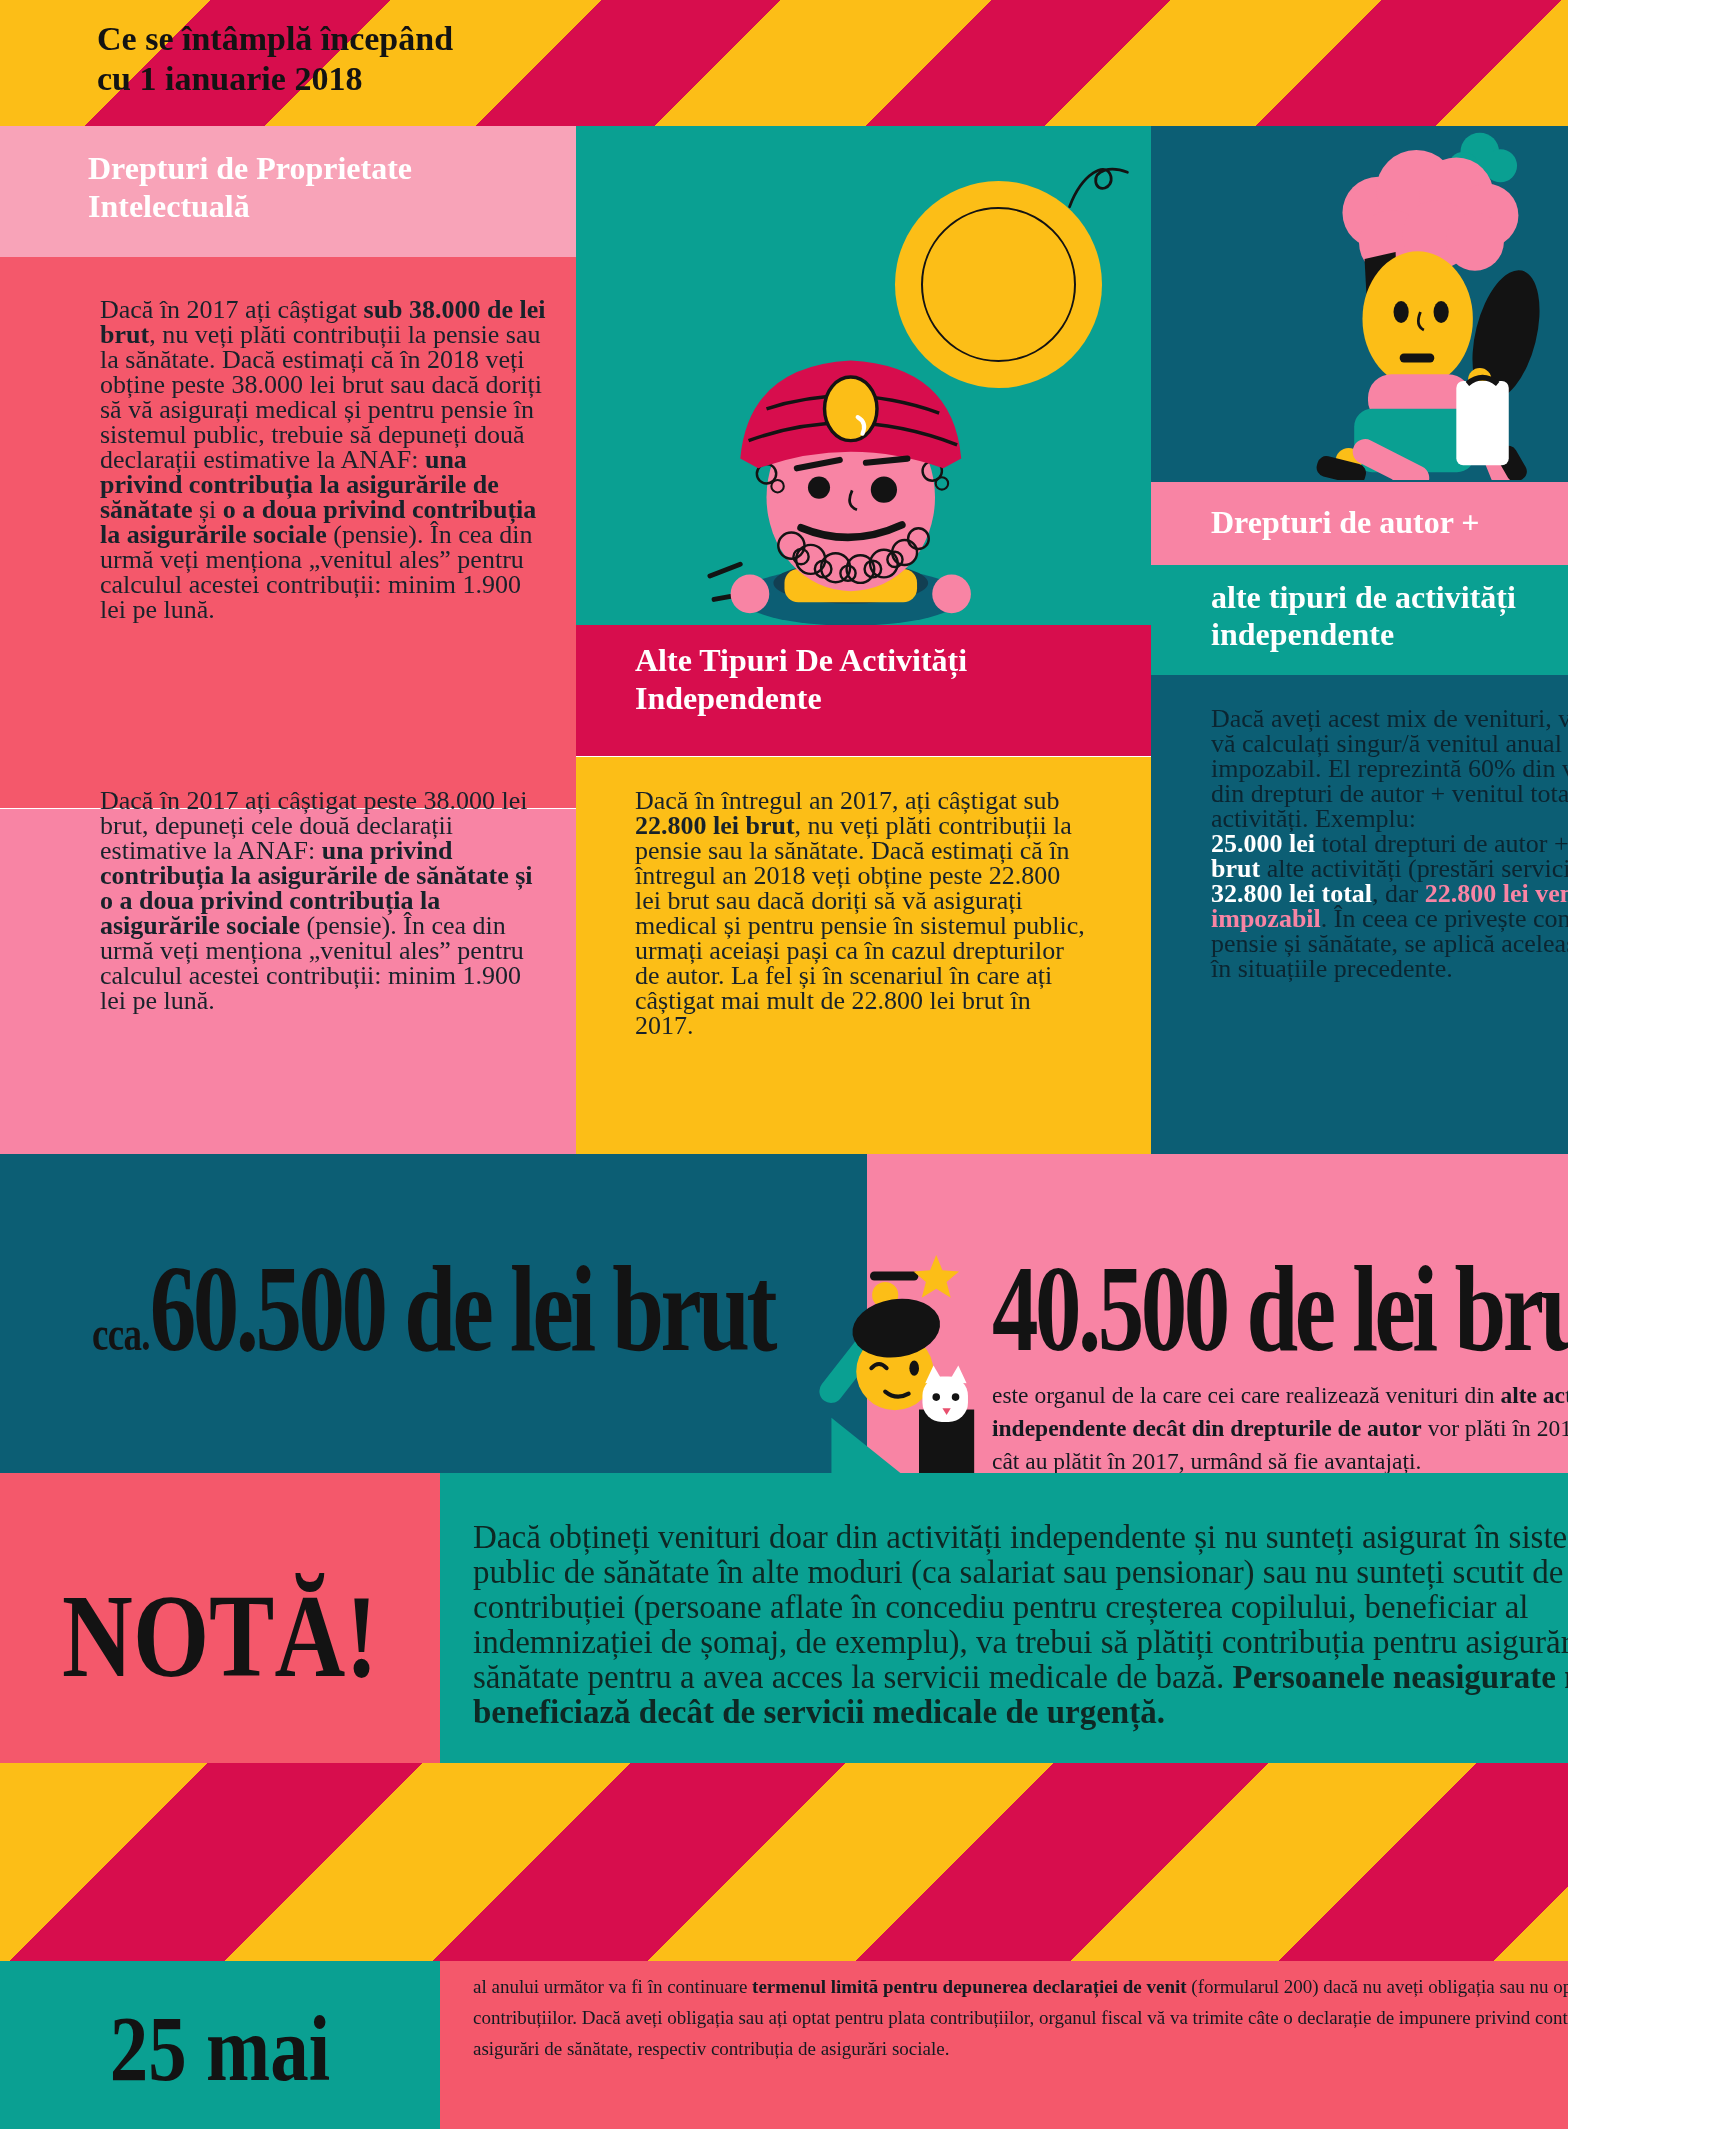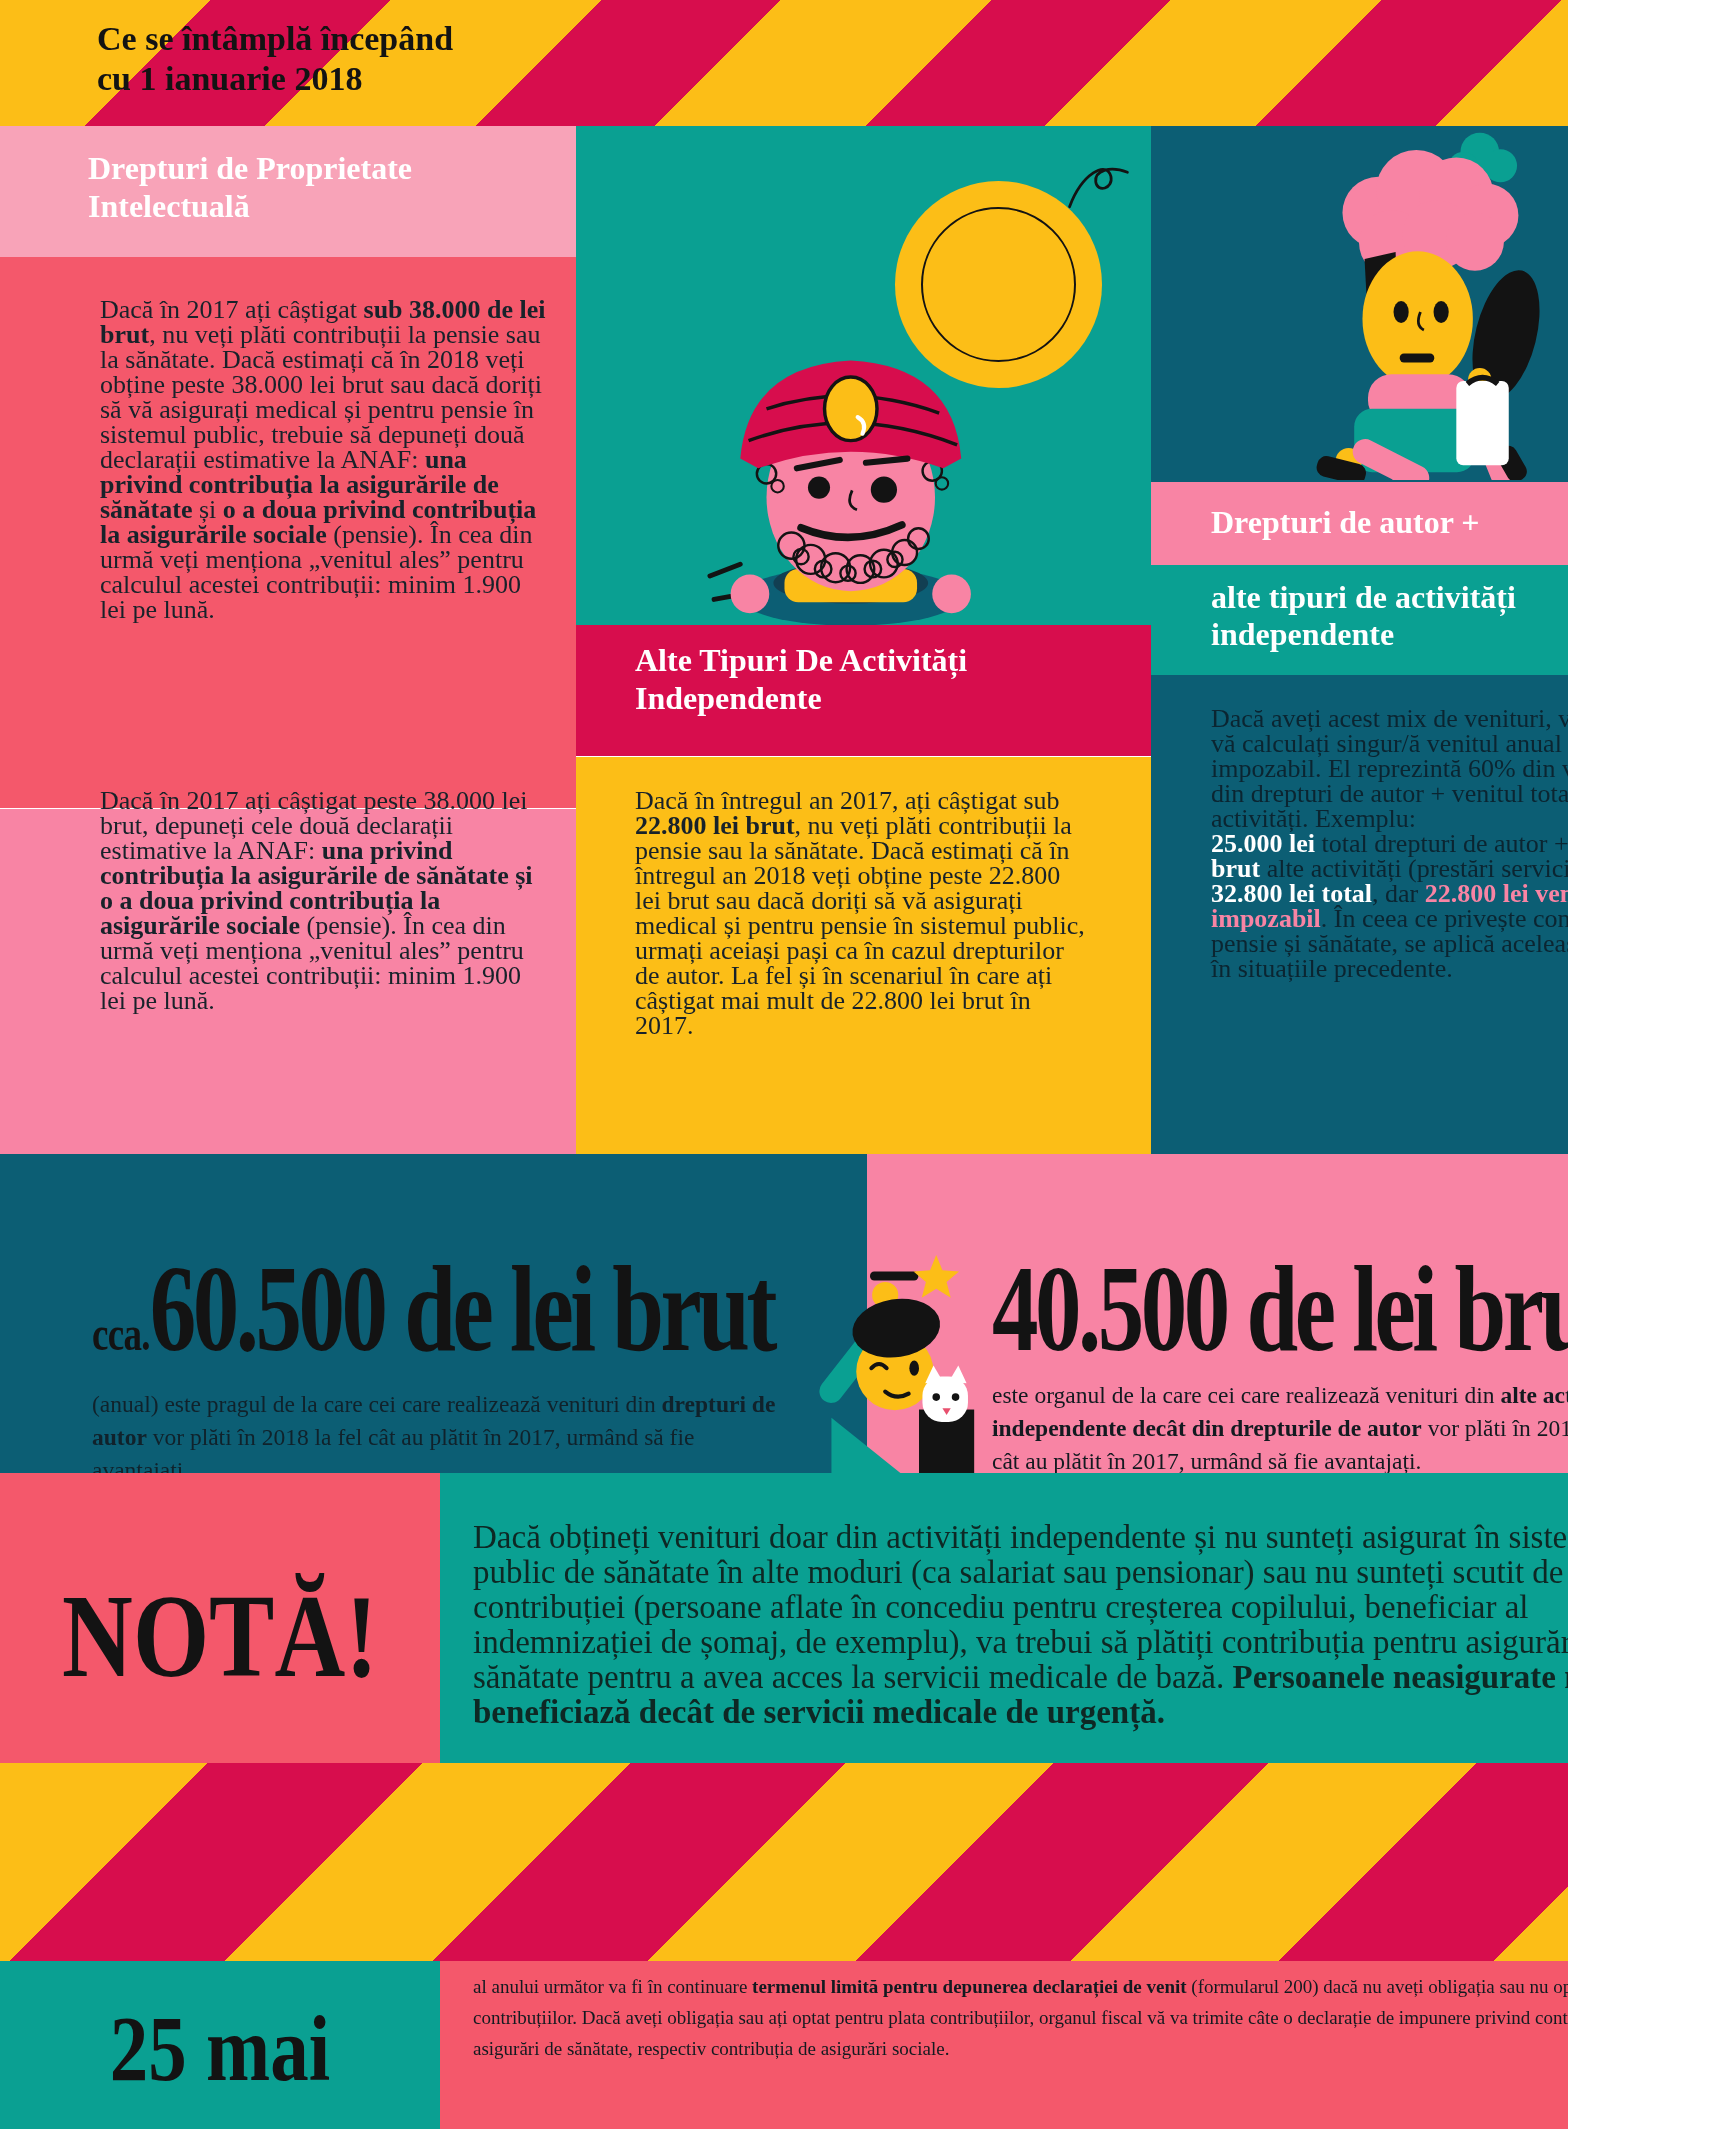--- a/index.html
+++ b/index.html
@@ -175,21 +175,20 @@
 independente</h2>
   <div class="abs" id="rc-teal-text"></div>
   <p class="abs body-txt rich" id="rc-para-txt"><span>Dacă aveți acest mix de venituri, va trebui să vă calculați singur/ă venitul anual brut impozabil. El reprezintă 60% din venitul total din drepturi de autor + venitul total din alte activități. Exemplu:
 </span><span class="seg-w">25.000 lei</span><span> total drepturi de autor + </span><span class="seg-w">7.800 lei brut</span><span> alte activități (prestări servicii etc.) </span><span class="seg-w">= 32.800 lei total</span><span>, dar </span><span class="seg-p">22.800 lei venit brut impozabil</span><span>. În ceea ce privește contribuțiile la pensie și sănătate, se aplică aceleași reguli ca în situațiile precedente.</span></p>
 
   <div class="abs" id="th-teal"></div>
   <div class="abs big-row" id="th-left-row">
     <span class="big-prefix">cca.</span>
       <span class="big-amount">60.500 de lei brut</span>
   </div>
-  <p class="abs th-para rich" id="th-left-para"><span>(anual) este pragul de la care cei care realizează venituri din </span><span class="seg-b">drepturi de autor</span><span> vor plăti în 2018 la fel cât au plătit în 2017, urmând să fie avantajați.</span></p>
 
   <div class="abs" id="th-pink"></div>
   <svg class="abs" style="left:819px;top:1244px" width="200" height="229" viewBox="0 0 290 332">
     <polygon points="18,252 118,332 18,332" fill="#0aa092"></polygon>
     <rect x="40" y="82" width="34" height="162" rx="17" fill="#0aa092" transform="rotate(38 57 163)"></rect>
     <rect x="74" y="40" width="70" height="13" rx="6" fill="#131313"></rect>
     <polygon points="170,16 179,38 203,40 185,55 191,78 170,65 149,78 155,55 137,40 161,38" fill="#fcbe17"></polygon>
     <circle cx="96" cy="74" r="19" fill="#fcbe17"></circle>
     <circle cx="110" cy="185" r="56" fill="#fcbe17"></circle>
     <ellipse cx="112" cy="122" rx="64" ry="42" fill="#131313" transform="rotate(-9 112 122)"></ellipse>

